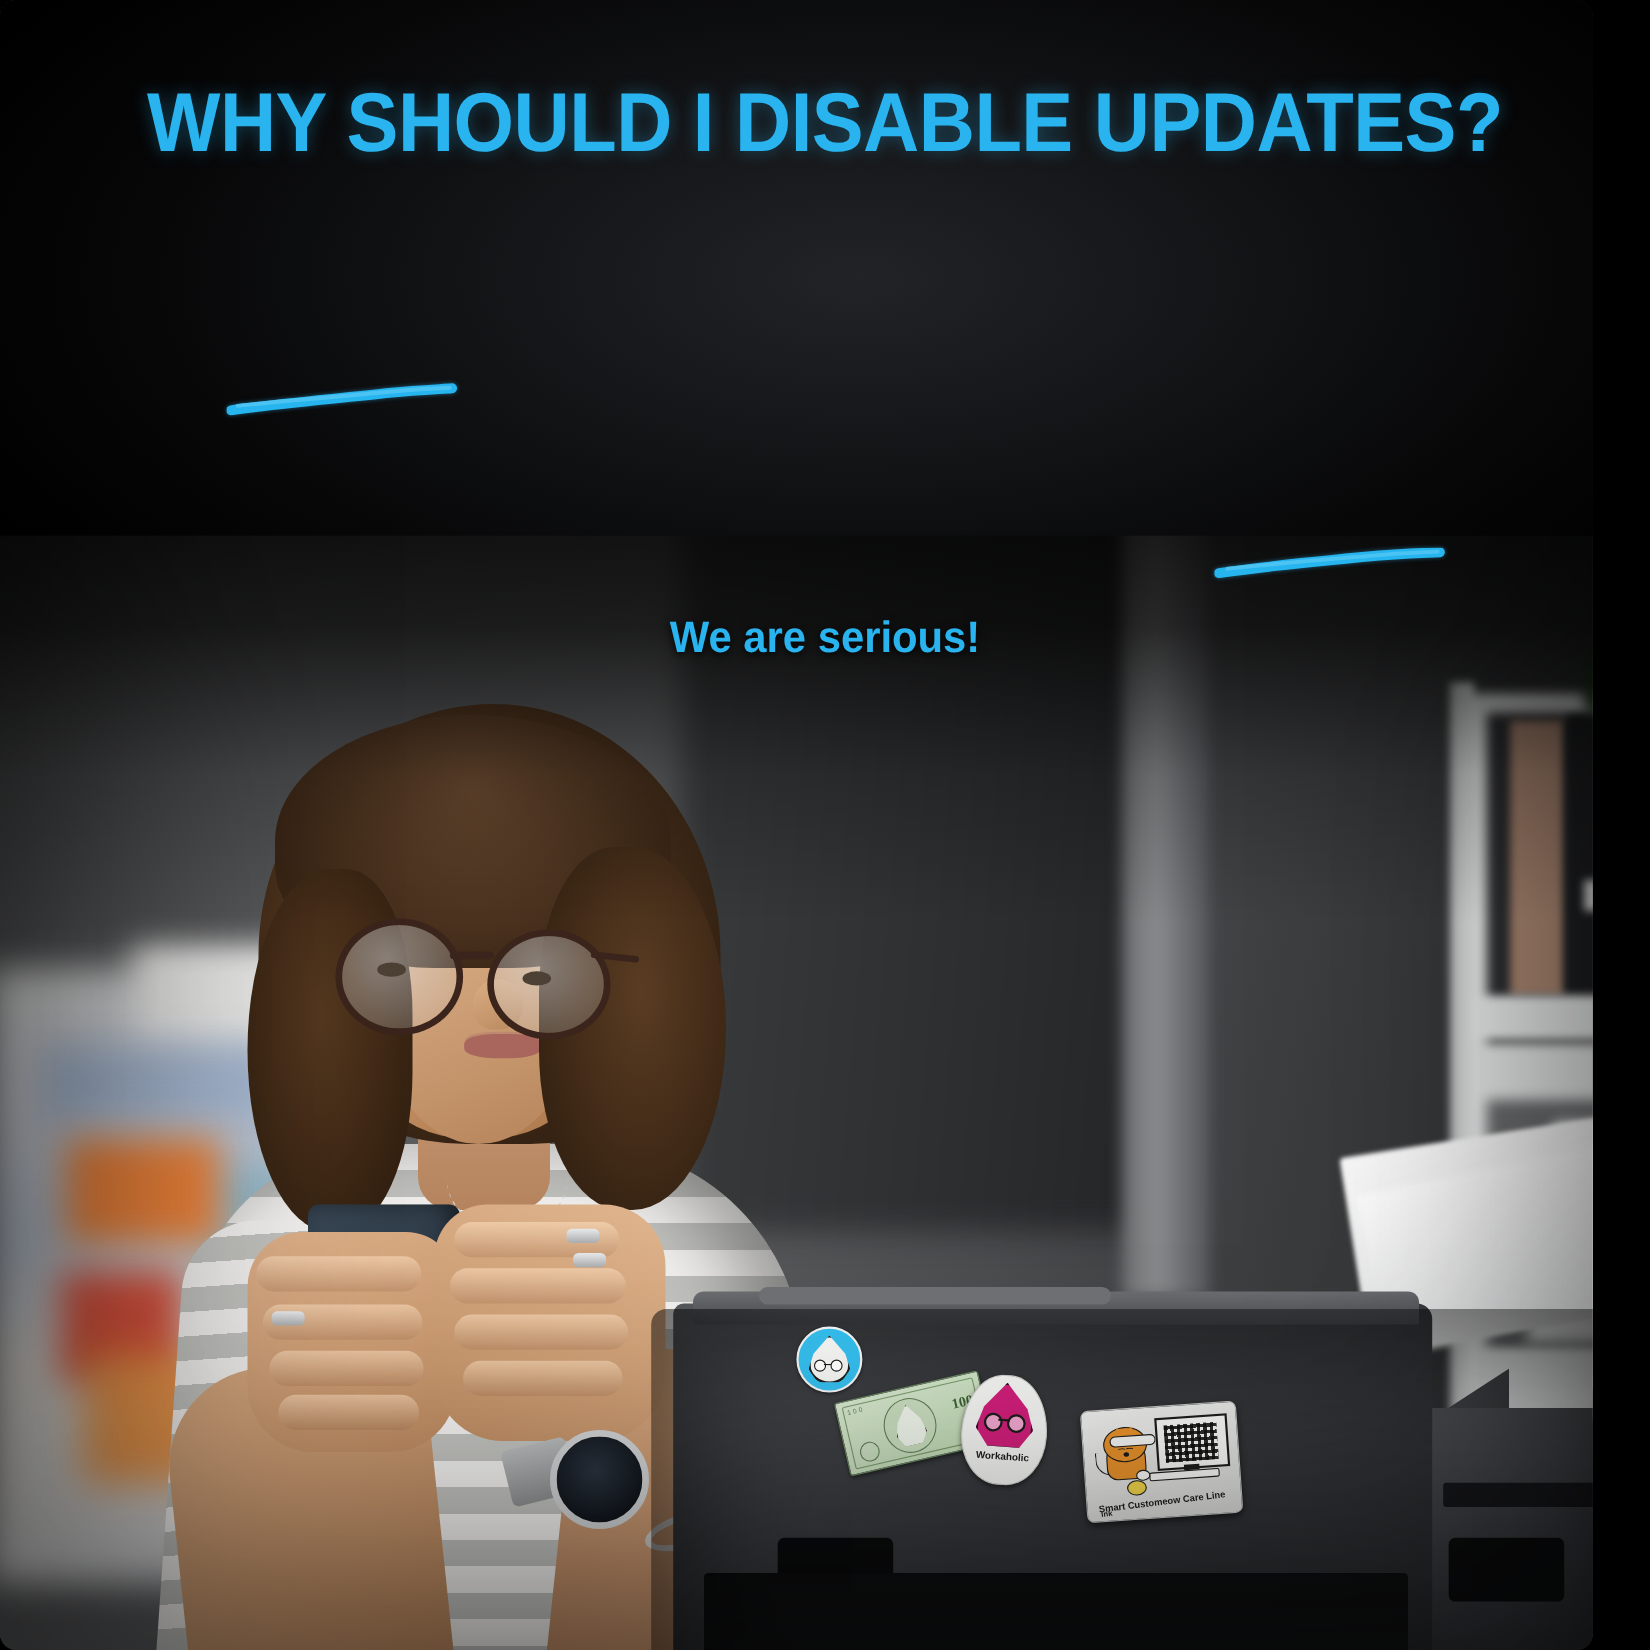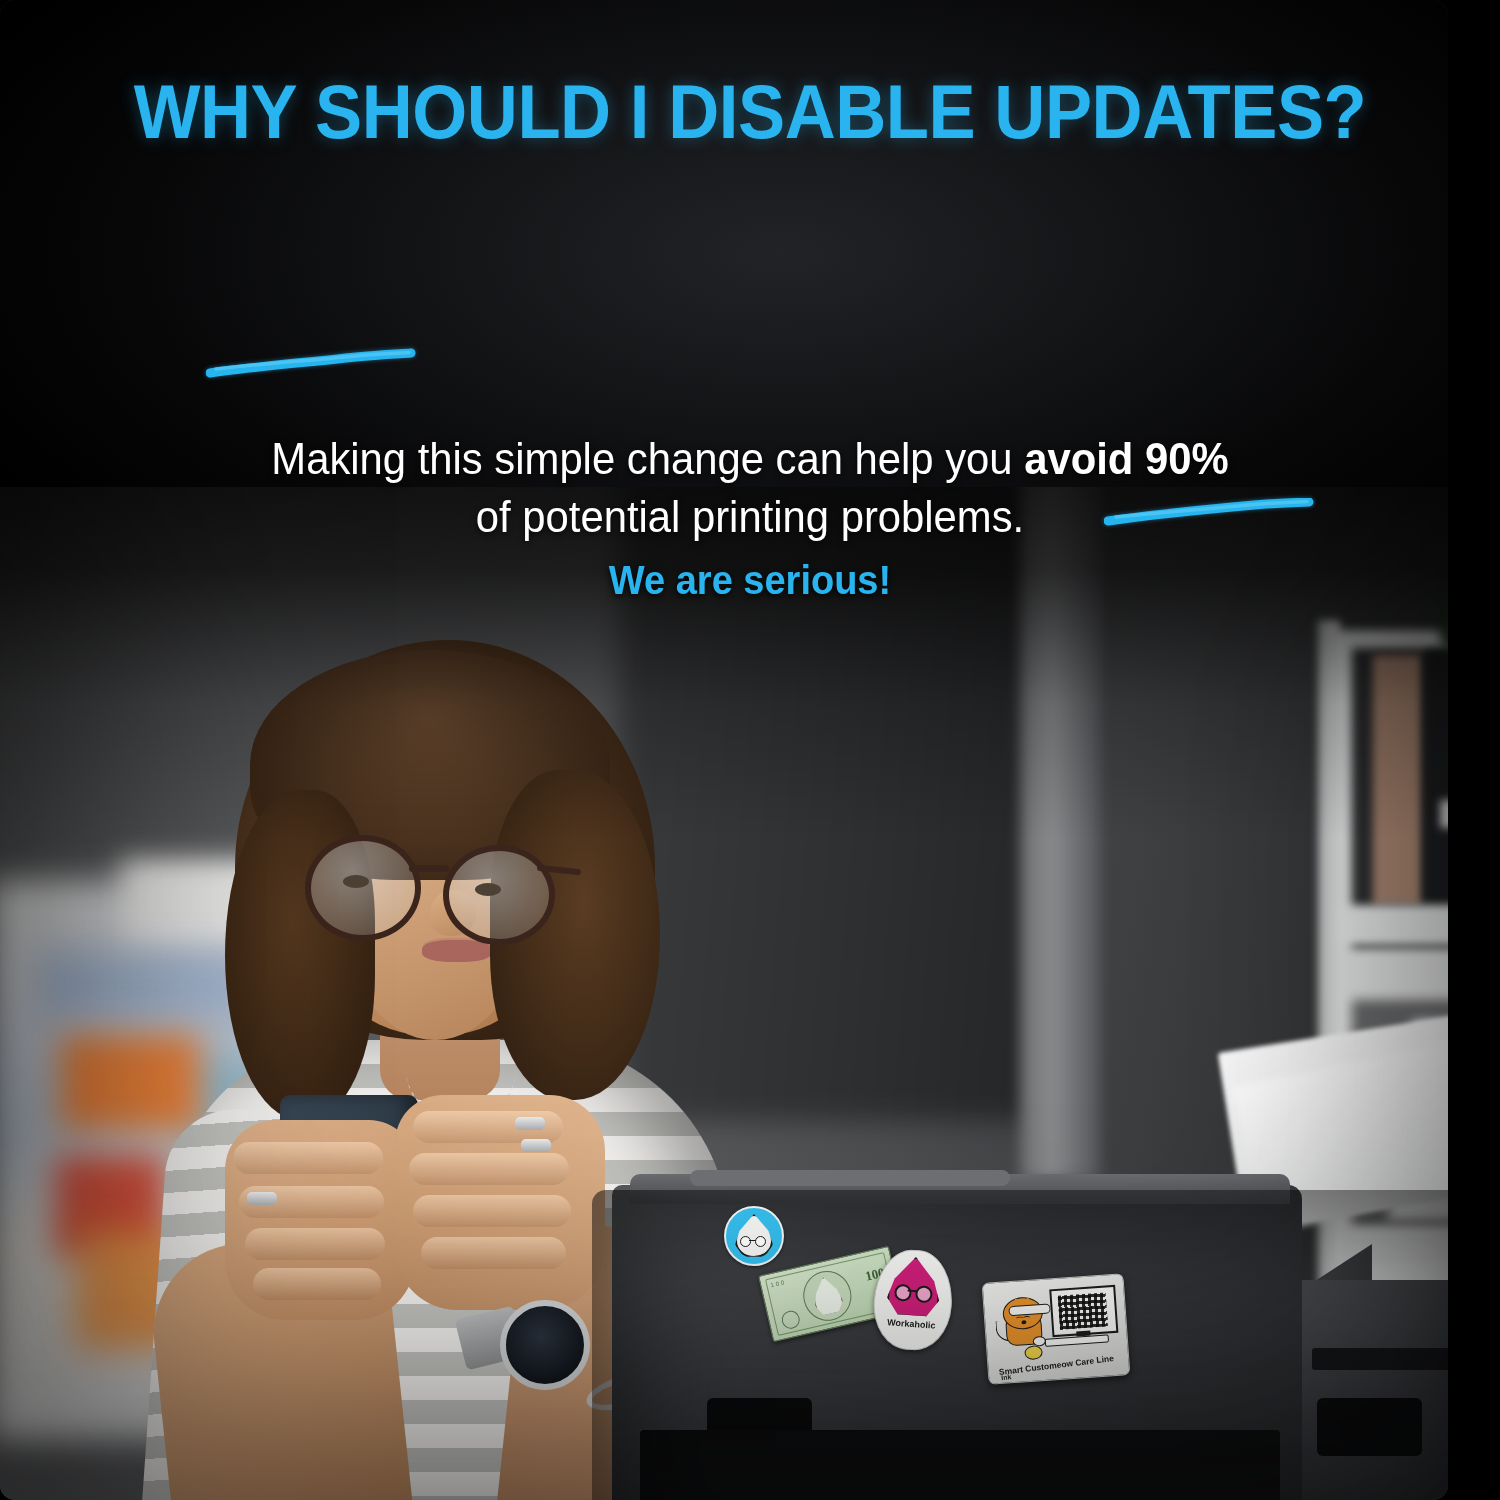--- a/index.html
+++ b/index.html
@@ -380,26 +380,20 @@
 
     <div class="photo-dark"></div>
     <div class="vignette"></div>
   </div>
 
   <div class="band"></div>
 
   <div class="title">WHY SHOULD I DISABLE UPDATES?</div>
 
 
-  <div class="para2">
-    <div class="ln">
-      <span>Making this simple change can help you </span><b>avoid 90%</b>
-    </div>
-    <div class="ln">of potential printing problems.</div>
-  </div>
 
   <div class="serious">We are serious!</div>
 
   <div class="brush" style="left:206px;top:348px;">
     <svg width="210" height="30" viewBox="0 0 210 30">
       <path d="M4,25 C45,19 95,15 150,9 C170,7 190,6 205,5" stroke="#27B5EF" stroke-width="9" fill="none" stroke-linecap="round"></path>
       <path d="M10,21 C55,16 110,12 160,7 C178,5.5 194,5 203,4.5" stroke="#55C8F5" stroke-width="3.5" fill="none" stroke-linecap="round" opacity=".8"></path>
     </svg>
   </div>
 

